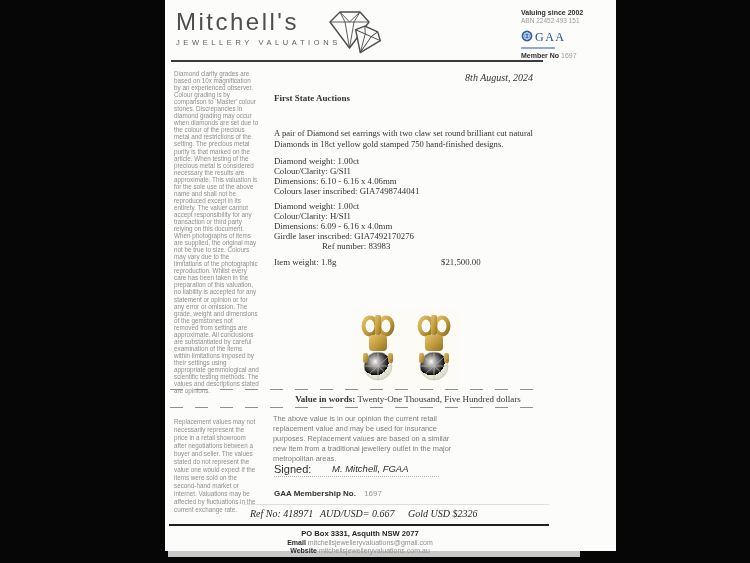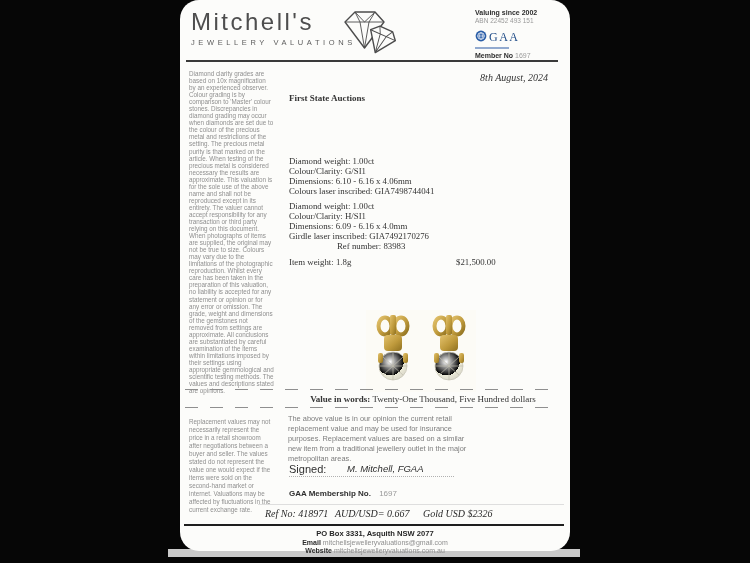--- a/index.html
+++ b/index.html
@@ -2,22 +2,22 @@
 <html><head>
 <meta charset="utf-8">
 <style>
   * { margin:0; padding:0; box-sizing:border-box; }
   html,body { width:750px; height:563px; background:#000; overflow:hidden;
               font-family:"Liberation Sans", sans-serif; }
   .stage { position:relative; width:750px; height:563px; background:#060606; }
 
   .edge-strip { position:absolute; left:168px; top:549px; width:412px; height:8px; background:#c9c9c9; }
 
-  .paper { position:absolute; left:180px; top:0; width:390px; height:551px;
-           background:#fcfcfa; color:#3c3c3c;border-radius:19px; }
+  .paper { position:absolute; left:165px; top:0; width:451px; height:551px;
+           background:#fcfcfa; color:#3c3c3c; }
 
   
   .brand-block { position:absolute; left:11px; top:8px; }
   .brand { font-size:24px; letter-spacing:2.5px; color:#4e4e4e; font-weight:normal; }
   .brand-sub { font-size:7.5px; letter-spacing:3.6px; color:#5c5c5c; margin-top:2px; }
   .brand-gems { position:absolute; left:152px; top:2px; }
 
   .header-right { position:absolute; right:13px; top:9px; width:82px; }
   .valuing { font-size:7px; font-weight:bold; color:#2e2e2e; }
   .abn { font-size:6.5px; color:#9a9a9a; margin-top:1px; }
@@ -129,20 +129,21 @@
       </div>
     </div>
 
     <div class="header-rule"></div>
 
     <div class="side side-1">Diamond clarity grades are based on 10x magnification by an experienced observer. Colour grading is by comparison to 'Master' colour stones. Discrepancies in diamond grading may occur when diamonds are set due to the colour of the precious metal and restrictions of the setting. The precious metal purity is that marked on the article. When testing of the precious metal is considered necessary the results are approximate. This valuation is for the sole use of the above name and shall not be reproduced except in its entirety. The valuer cannot accept responsibility for any transaction or third party relying on this document. When photographs of items are supplied, the original may not be true to size. Colours may vary due to the limitations of the photographic reproduction. Whilst every care has been taken in the preparation of this valuation, no liability is accepted for any statement or opinion or for any error or omission. The grade, weight and dimensions of the gemstones not removed from settings are approximate. All conclusions are substantiated by careful examination of the items within limitations imposed by their settings using appropriate gemmological and scientific testing methods. The values and descriptions stated are opinions.</div>
     <div class="side side-2">Replacement values may not necessarily represent the price in a retail showroom after negotiations between a buyer and seller. The values stated do not represent the value one would expect if the items were sold on the second-hand market or internet. Valuations may be affected by fluctuations in the current exchange rate.</div>
 
     <div class="date serif">8th August, 2024</div>
     <div class="client serif">First State Auctions</div>
+    <div class="desc serif">A pair of Diamond set earrings with two claw set round brilliant cut natural Diamonds in 18ct yellow gold stamped 750 hand-finished designs.</div>
 
     <div class="spec spec-1 serif">
       <div>Diamond weight: 1.00ct</div>
       <div>Colour/Clarity: G/SI1</div>
       <div>Dimensions: 6.10 - 6.16 x 4.06mm</div>
       <div>Colours laser inscribed: GIA7498744041</div>
     </div>
 
     <div class="spec spec-2 serif">
       <div>Diamond weight: 1.00ct</div>

